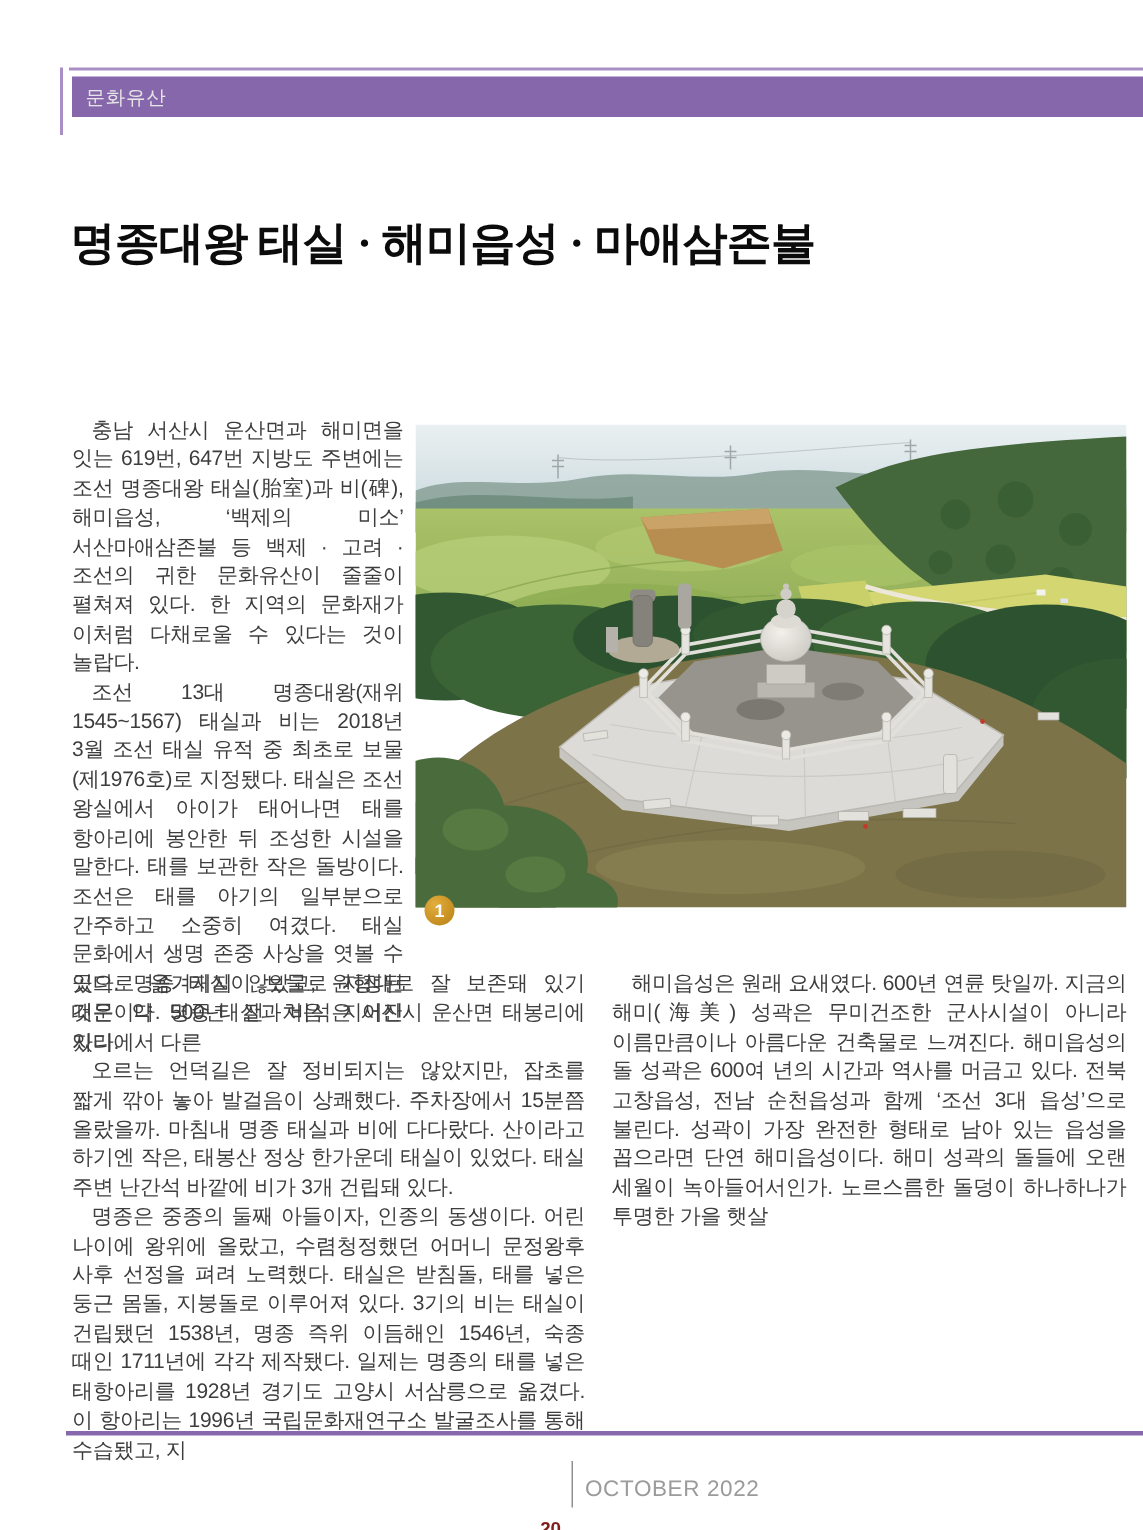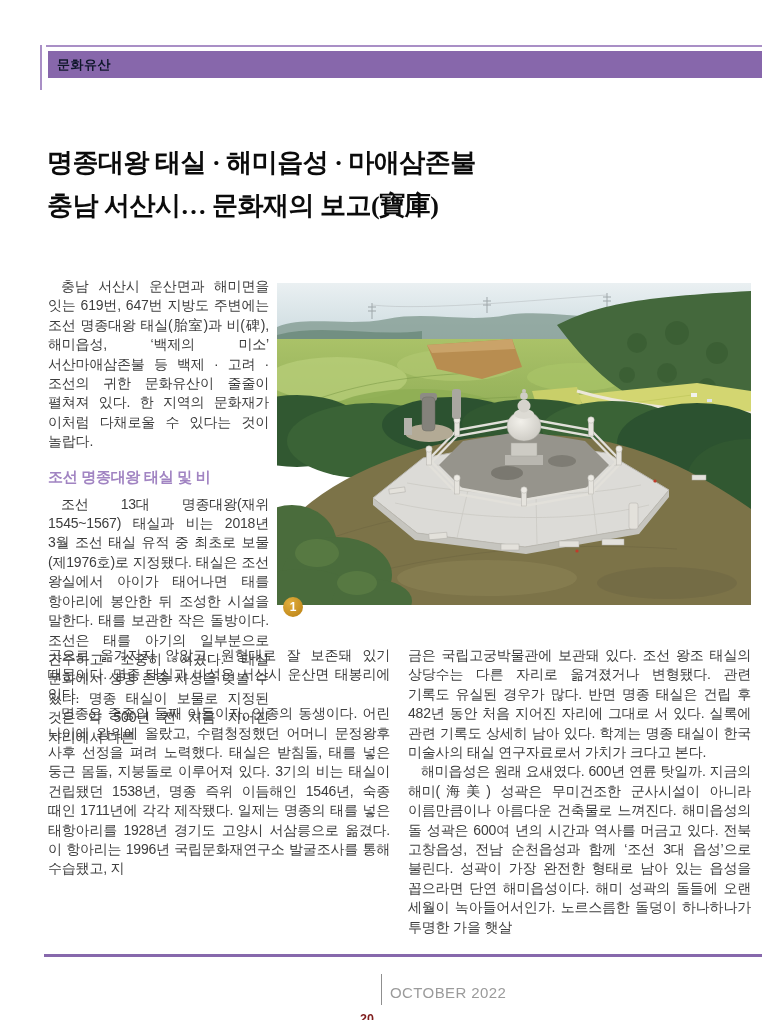--- a/index.html
+++ b/index.html
@@ -4,26 +4,26 @@
 <style>
   html,body { margin:0; padding:0; background:#ffffff; }
   .page {
     position:relative; width:762px; height:1020px; background:#fff; overflow:hidden;
     font-family:"Liberation Sans","DejaVu Sans",sans-serif; color:#3d3d3d;
   }
   
   .thin-top  { position:absolute; top:45px; left:46px; right:0; height:2px; background:#a98fc6; }
   .thin-left { position:absolute; top:45px; left:40px; width:2px; height:45px; background:#a98fc6; }
   .cat-bar   { position:absolute; top:51px; left:48px; right:0; height:27px; background:#8767ab; }
-  .cat-label { color:#0f172a; font-size:13px; font-weight:bold; line-height:27px; padding-left:9px; letter-spacing:0.5px; }
+  .cat-label { color:#e5e5e5; font-size:13px; font-weight:normal; line-height:27px; padding-left:9px; letter-spacing:0.5px; }
   
   .title {
     position:absolute; left:47px; top:141px; width:680px;
     font-family:"Liberation Serif","DejaVu Serif",serif;
-    font-weight:bold; font-size:26px; line-height:43px; color:#0b0b0b; letter-spacing:-0.5px;
+    font-weight:bold; font-size:30px; line-height:43px; color:#0b0b0b; letter-spacing:-0.5px;
   }
   
   .col-narrow { position:absolute; left:48px; top:277px; width:221px; }
   .col-left   { position:absolute; left:48px;  top:646px; width:342px; }
   .col-right  { position:absolute; left:408px; top:646px; width:343px; }
   p.body {
     margin:0; font-size:14px; line-height:19.4px; letter-spacing:-0.2px;
     text-align:justify; color:#3d3d3d; word-break:keep-all;
   }
   p.indent { text-indent:13px; }
@@ -52,26 +52,24 @@
 <div class="page">
 
   <div class="thin-top"></div>
   <div class="thin-left"></div>
   <div class="cat-bar">
     <div class="cat-label">문화유산</div>
   </div>
 
   <div class="title">
     <div>명종대왕 태실 · 해미읍성 · 마애삼존불</div>
-    <div>충남 서산시… 문화재의 보고(寶庫)</div>
   </div>
 
   <div class="col-narrow">
     <p class="body indent">충남 서산시 운산면과 해미면을 잇는 619번, 647번 지방도 주변에는 조선 명종대왕 태실(胎室)과 비(碑), 해미읍성, ‘백제의 미소’ 서산마애삼존불 등 백제 · 고려 · 조선의 귀한 문화유산이 줄줄이 펼쳐져 있다. 한 지역의 문화재가 이처럼 다채로울 수 있다는 것이 놀랍다.</p>
-    <div class="h-purple first">조선 명종대왕 태실 및 비</div>
     <p class="body indent">조선 13대 명종대왕(재위 1545~1567) 태실과 비는 2018년 3월 조선 태실 유적 중 최초로 보물(제1976호)로 지정됐다. 태실은 조선 왕실에서 아이가 태어나면 태를 항아리에 봉안한 뒤 조성한 시설을 말한다. 태를 보관한 작은 돌방이다. 조선은 태를 아기의 일부분으로 간주하고 소중히 여겼다. 태실 문화에서 생명 존중 사상을 엿볼 수 있다. 명종 태실이 보물로 지정된 것은 약 500년 전 처음 지어진 자리에서 다른</p>
   </div>
 
   <div class="photo">
     <svg viewBox="0 0 474 322" preserveAspectRatio="none">
       <defs>
         <linearGradient id="sky" x1="0" y1="0" x2="0" y2="1">
           <stop offset="0" stop-color="#eaf0f2"></stop>
             <stop offset="1" stop-color="#c4d5da"></stop>
         </linearGradient>
@@ -223,25 +221,25 @@
         <rect x="352" y="220" width="9" height="26" rx="2"></rect>
       </g>
       <circle cx="378" cy="198" r="1.6" fill="#c23b2a"></circle>
       <circle cx="300" cy="268" r="1.6" fill="#c23b2a"></circle>
     </svg>
   </div>
   <div class="badge">1</div>
 
   <div class="col-left">
     <p class="body">곳으로 옮겨지지 않았고, 원형대로 잘 보존돼 있기 때문이다. 명종 태실과 비석은 서산시 운산면 태봉리에 있다.</p>
+    <p class="body indent">오르는 언덕길은 잘 정비되지는 않았지만, 잡초를 짧게 깎아 놓아 발걸음이 상쾌했다. 주차장에서 15분쯤 올랐을까. 마침내 명종 태실과 비에 다다랐다. 산이라고 하기엔 작은, 태봉산 정상 한가운데 태실이 있었다. 태실 주변 난간석 바깥에 비가 3개 건립돼 있다.</p>
     <p class="body indent">명종은 중종의 둘째 아들이자, 인종의 동생이다. 어린 나이에 왕위에 올랐고, 수렴청정했던 어머니 문정왕후 사후 선정을 펴려 노력했다. 태실은 받침돌, 태를 넣은 둥근 몸돌, 지붕돌로 이루어져 있다. 3기의 비는 태실이 건립됐던 1538년, 명종 즉위 이듬해인 1546년, 숙종 때인 1711년에 각각 제작됐다. 일제는 명종의 태를 넣은 태항아리를 1928년 경기도 고양시 서삼릉으로 옮겼다. 이 항아리는 1996년 국립문화재연구소 발굴조사를 통해 수습됐고, 지</p>
   </div>
 
   <div class="col-right">
-    <p class="body">금은 국립고궁박물관에 보관돼 있다. 조선 왕조 태실의 상당수는 다른 자리로 옮겨졌거나 변형됐다. 관련 기록도 유실된 경우가 많다. 반면 명종 태실은 건립 후 482년 동안 처음 지어진 자리에 그대로 서 있다. 실록에 관련 기록도 상세히 남아 있다. 학계는 명종 태실이 한국 미술사의 태실 연구자료로서 가치가 크다고 본다.</p>
     <p class="body indent">해미읍성은 원래 요새였다. 600년 연륜 탓일까. 지금의 해미(海美) 성곽은 무미건조한 군사시설이 아니라 이름만큼이나 아름다운 건축물로 느껴진다. 해미읍성의 돌 성곽은 600여 년의 시간과 역사를 머금고 있다. 전북 고창읍성, 전남 순천읍성과 함께 ‘조선 3대 읍성’으로 불린다. 성곽이 가장 완전한 형태로 남아 있는 읍성을 꼽으라면 단연 해미읍성이다. 해미 성곽의 돌들에 오랜 세월이 녹아들어서인가. 노르스름한 돌덩이 하나하나가 투명한 가을 햇살</p>
   </div>
 
   <div class="foot-rule"></div>
   <div class="foot-page">20</div>
   <div class="foot-divider"></div>
   <div class="foot-issue">OCTOBER 2022</div>
 
 </div>
 

